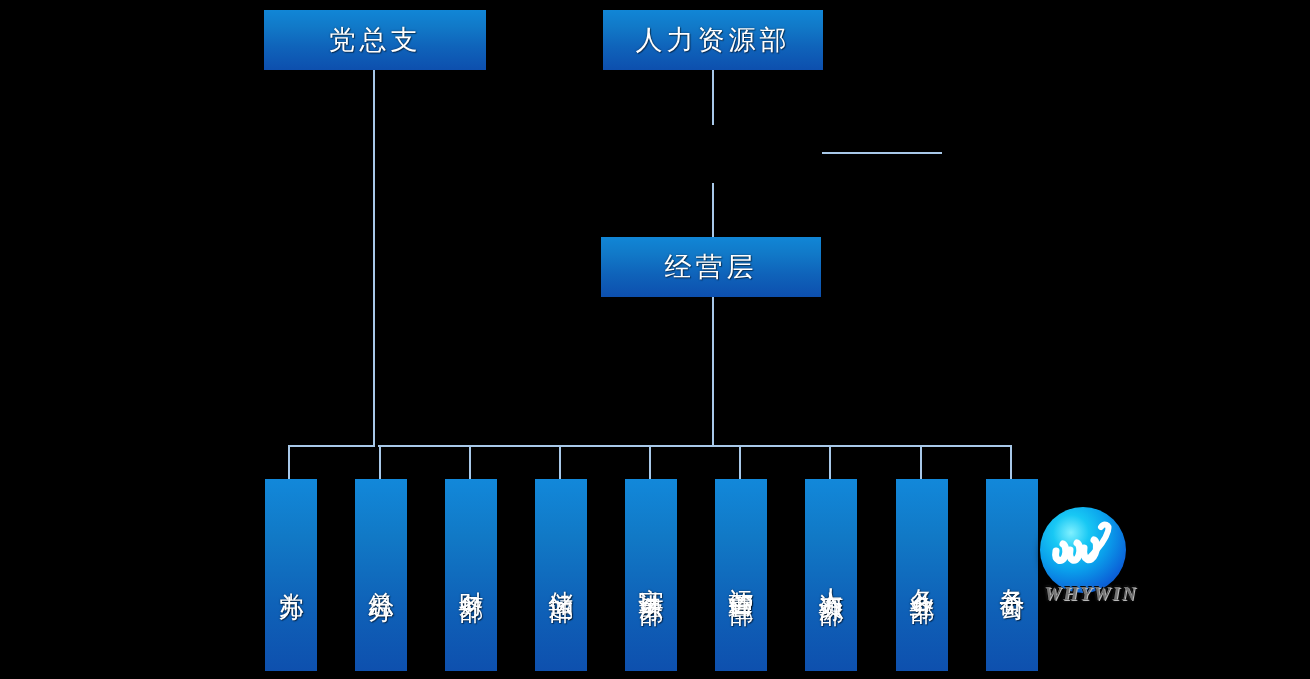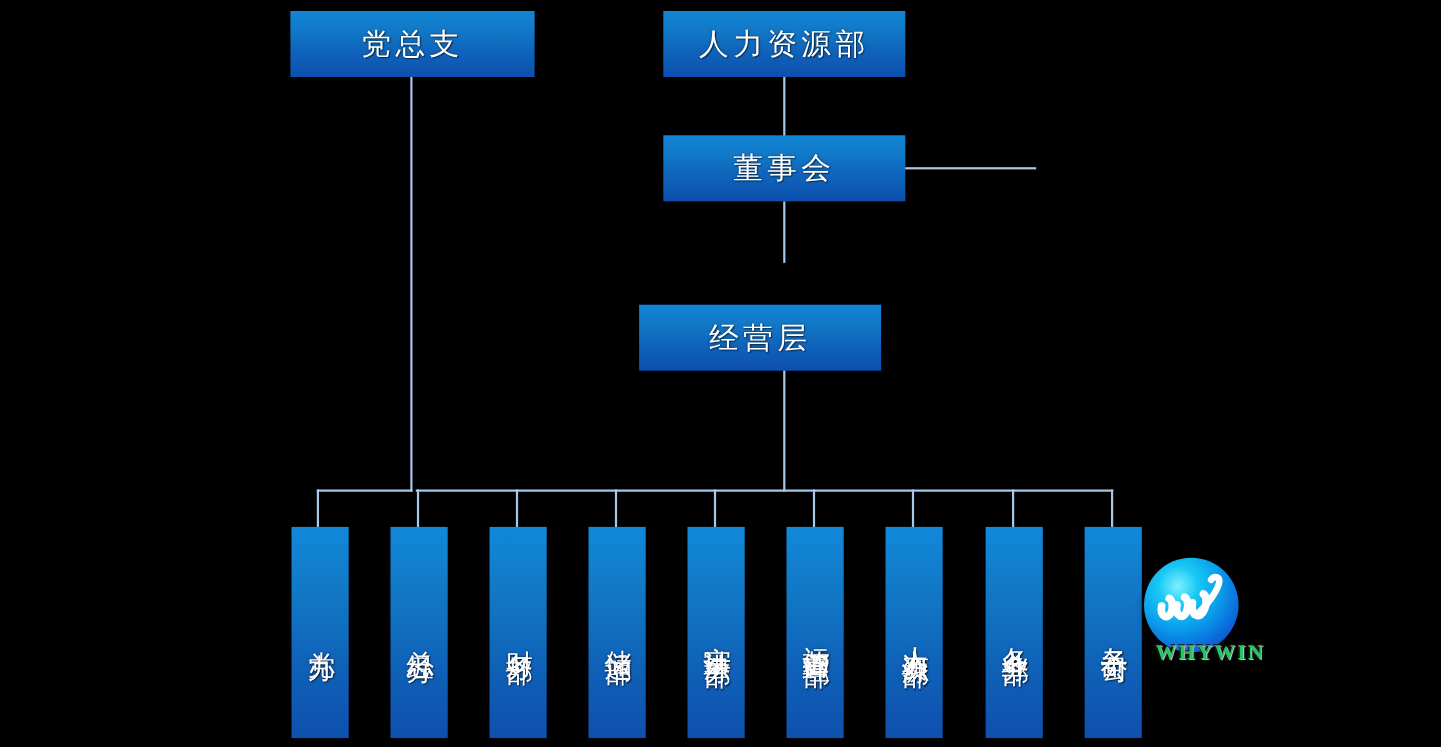--- a/index.html
+++ b/index.html
@@ -89,30 +89,31 @@
     left: 8px;
     top: 2px;
     width: 86px;
     height: 86px;
   }
   #logo .wordmark {
     position: absolute;
     left: 0px;
     top: 78px;
     width: 118px;
-    text-align: right;
+    text-align: center;
     font-family: "Liberation Serif", "DejaVu Serif", serif;
     font-weight: bold;
     font-size: 19px;
     letter-spacing: 2px;
-    color: #22c55e;
+    color: #737373;
     text-shadow:
       1px 1px 0 #b9b9b9,
       -1px -1px 0 #050505,
       0 0 3px rgba(160,160,160,0.6);
+    font-style: italic;
   }
 </style>
 </head>
 <body>
 
 <div id="canvas">
 
   <div class="conn v" style="left:373px; top:70px; height:377px;"></div>
 
   <div class="conn h" style="left:288px; top:445px; width:87px;"></div>
@@ -139,26 +140,23 @@
   <div class="conn v" style="left:1010px; top:445px; height:36px;"></div>
 
   <div class="node horiz" style="left:264px; top:10px; width:222px;">
     <span class="label">党总支</span>
   </div>
 
   <div class="node horiz" style="left:603px; top:10px; width:220px;">
     <span class="label">人力资源部</span>
   </div>
 
-  <div class="node horiz" style="left:603px; top:123px; width:220px;">
-    <span class="label">董事会</span>
-  </div>
-
-
-  <div class="node horiz" style="left:581px; top:237px; width:220px;margin-top:40px;">
+
+
+  <div class="node horiz" style="left:601px; top:237px; width:220px;">
     <span class="label">经营层</span>
   </div>
 
   <div class="node vert" style="left:265px; top:479px; height:192px;">
     <span class="label">党办</span>
   </div>
 
   <div class="node vert" style="left:355px; top:479px; height:192px;">
     <span class="label">总经办</span>
   </div>

